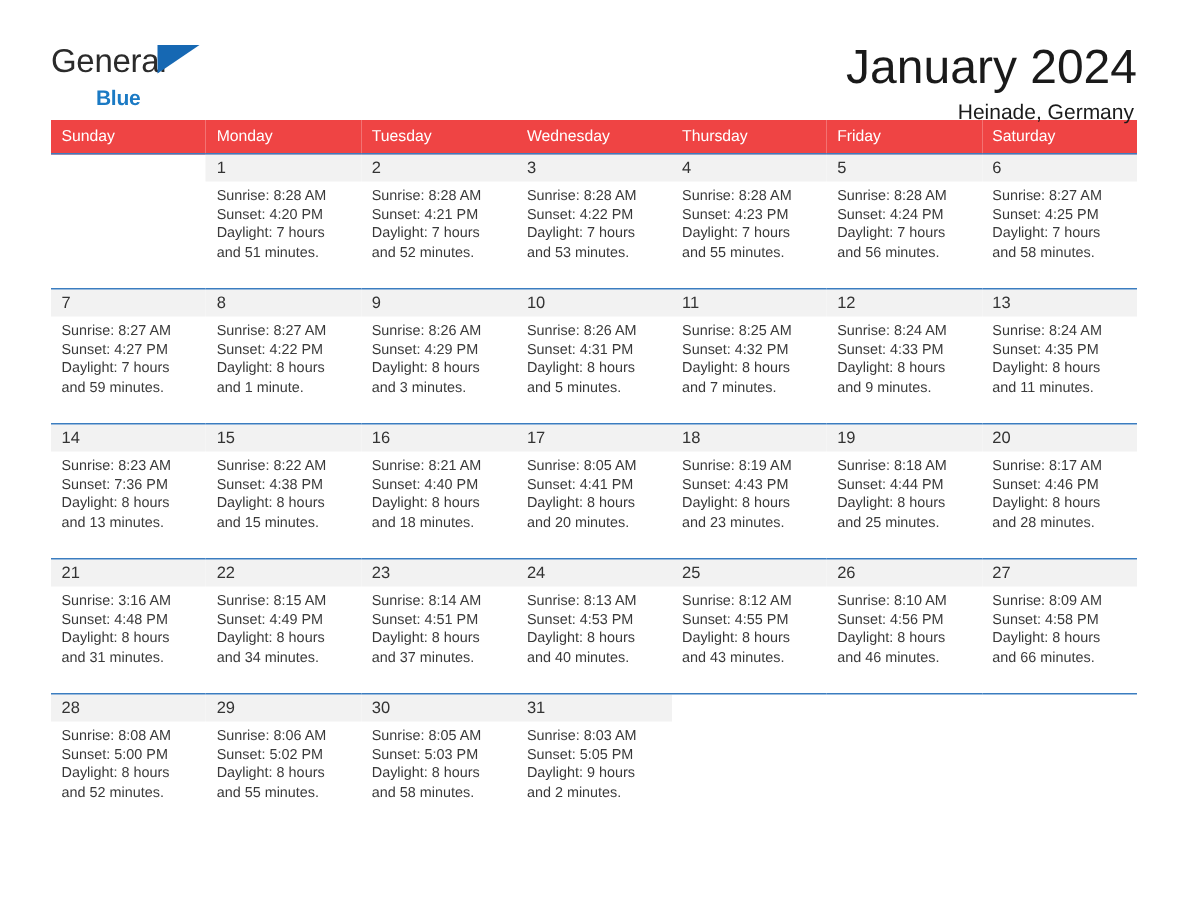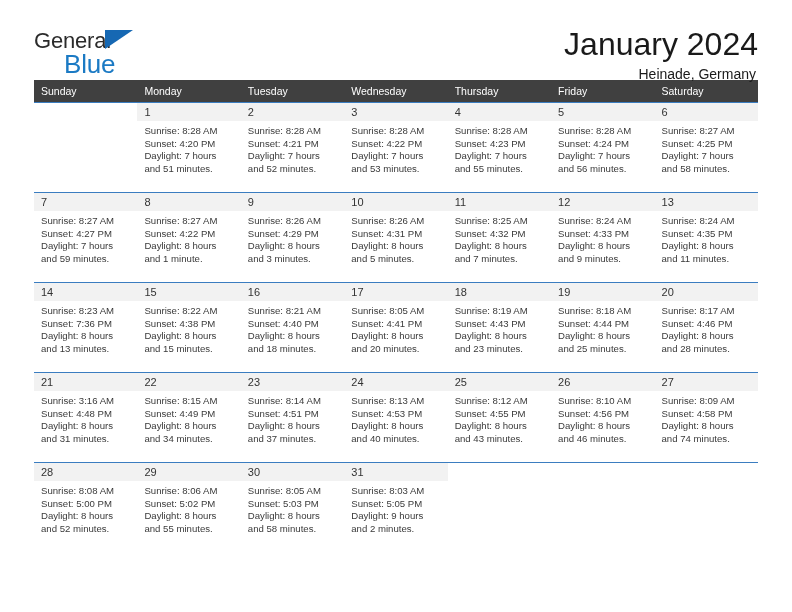--- a/index.html
+++ b/index.html
@@ -50,26 +50,27 @@
   .brand-triangle {
     position: absolute;
     left: 71px;
     top: 2px;
     width: 0;
     height: 0;
     border-left: 28px solid #1668b3;
     border-bottom: 19px solid transparent;
   }
   .brand-line2 {
-    font-size: 26px;
+    font-size: 14px;
     line-height: 22px;
     color: #1b7ac4;
     margin-left: 30px;
     margin-top: 1px;
     letter-spacing: -0.2px;
+    font-weight: bold;
   }
 
   .title-block {
     text-align: right;
     padding-top: 0px;
   }
   .cal-title {
     font-size: 32px;
     line-height: 32px;
     color: #1a1a1a;
@@ -86,21 +87,21 @@
   
   .calendar {
     width: 724px;
     border-collapse: collapse;
     table-layout: fixed;
     margin-top: 8px;
   }
   .calendar col { width: 103.43px; }
 
   thead th {
-    background: #404040;
+    background: #ef4444;
     color: #ffffff;
     font-size: 10.5px;
     font-weight: normal;
     text-align: left;
     padding: 5px 0 5px 7px;
     height: 19px;
     box-sizing: border-box;
     border: none;
   }
 
@@ -417,21 +418,21 @@
               <div>Daylight: 8 hours</div>
               <div>and 46 minutes.</div>
             </div>
           </td>
           <td>
             <div class="daynum">27</div>
             <div class="info">
               <div>Sunrise: 8:09 AM</div>
               <div>Sunset: 4:58 PM</div>
               <div>Daylight: 8 hours</div>
-              <div>and 74 minutes.</div>
+              <div>and 66 minutes.</div>
             </div>
           </td>
         </tr>
         <tr>
           <td>
             <div class="daynum">28</div>
             <div class="info">
               <div>Sunrise: 8:08 AM</div>
               <div>Sunset: 5:00 PM</div>
               <div>Daylight: 8 hours</div>

